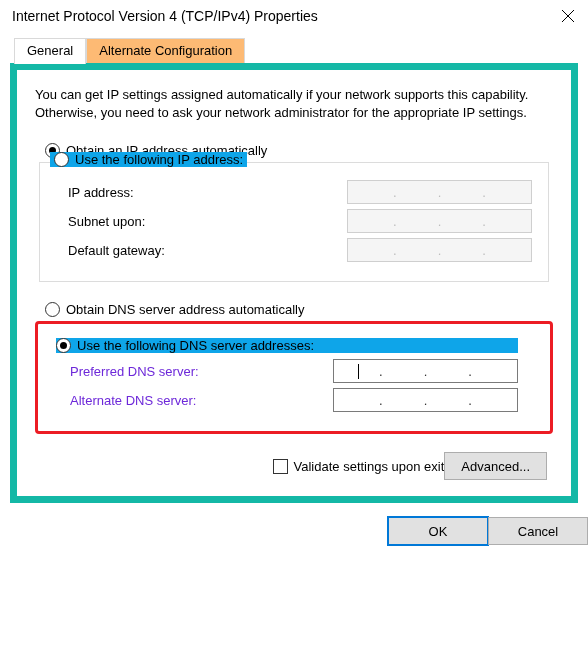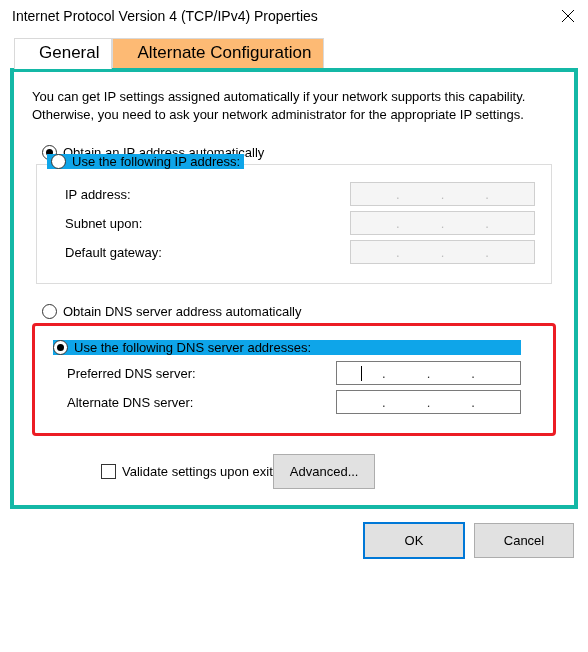--- a/index.html
+++ b/index.html
@@ -34,38 +34,38 @@
   .tabstrip {
     display: flex;
     align-items: flex-end;
     margin-left: 14px;
     position: relative;
     z-index: 2;
   }
   .tab {
     border: 1px solid #d9d9d9;
     border-bottom: none;
-    padding: 4px 12px 5px 24px;
-    background: #fff;
-    font-size: 17px;
+    padding: 4px 12px 5px 12px;
+    background: #fff;
+    font-size: 13px;
     position: relative;
     cursor: pointer;
   }
   .tab.active {
     border-color: #d9d9d9;
     margin-bottom: -1px;
     padding-bottom: 6px;
     z-index: 3;
   }
   .tab:not(.active) {
     margin-top: 2px;
     background: #fdba74;
   }
   .panel {
-    border: 4px solid #14b8a6;
+    border: 7px solid #14b8a6;
     margin: 0 10px 0 10px;
     padding: 16px 18px 16px 18px;
     position: relative;
     z-index: 1;
   }
   .intro {
     line-height: 1.35;
     margin-bottom: 22px;
   }
   .radio-row {
@@ -108,21 +108,21 @@
     display: flex;
     align-items: center;
     gap: 6px;
   }
   .field-row {
     display: flex;
     align-items: center;
     justify-content: space-between;
     margin: 5px 0;
   }
-  .field-label { color: #000000; }
+  .field-label { color: #6d28d9; }
   .field-label.disabled { color: #000000; }
   .ip-input {
     width: 185px;
     height: 24px;
     border: 1px solid #7a7a7a;
     background: #fff;
     display: flex;
     align-items: center;
     justify-content: space-evenly;
     padding: 0 4px;
@@ -160,53 +160,52 @@
   }
   .highlight-box .groupbox-legend {
     position: static;
     padding: 0;
     margin-left: -14px;
     margin-bottom: 6px;
   }
   .footer-row {
     display: flex;
     align-items: center;
-    justify-content: flex-start;
+    justify-content: flex-end;
     margin: 0 6px 0 22px;
     padding-left: 47px;
   }
   .checkbox {
     width: 15px;
     height: 15px;
     border: 1px solid #333;
     display: inline-block;
     background: #fff;
     flex-shrink: 0;
   }
   .chk-row {
     display: flex;
     align-items: center;
     gap: 6px;
     cursor: pointer;
   }
   .btn {
     min-width: 100px;
-    height: 35px;
+    height: 28px;
     border: 1px solid #adadad;
     background: #e1e1e1;
     font-family: inherit;
     font-size: 13px;
     cursor: pointer;
     padding: 0 16px;
   }
   .dialog-buttons {
     display: flex;
-    gap: 10px;
     justify-content: flex-end;
-    padding: 14px 14px 0 0;
+    padding: 14px 0 0 0;
   }
   .btn.default {
     border: 1px solid #0078d7;
     outline: 1px solid #0078d7;
   }
 </style>
 </head>
 <body>
 
 <div class="titlebar">

